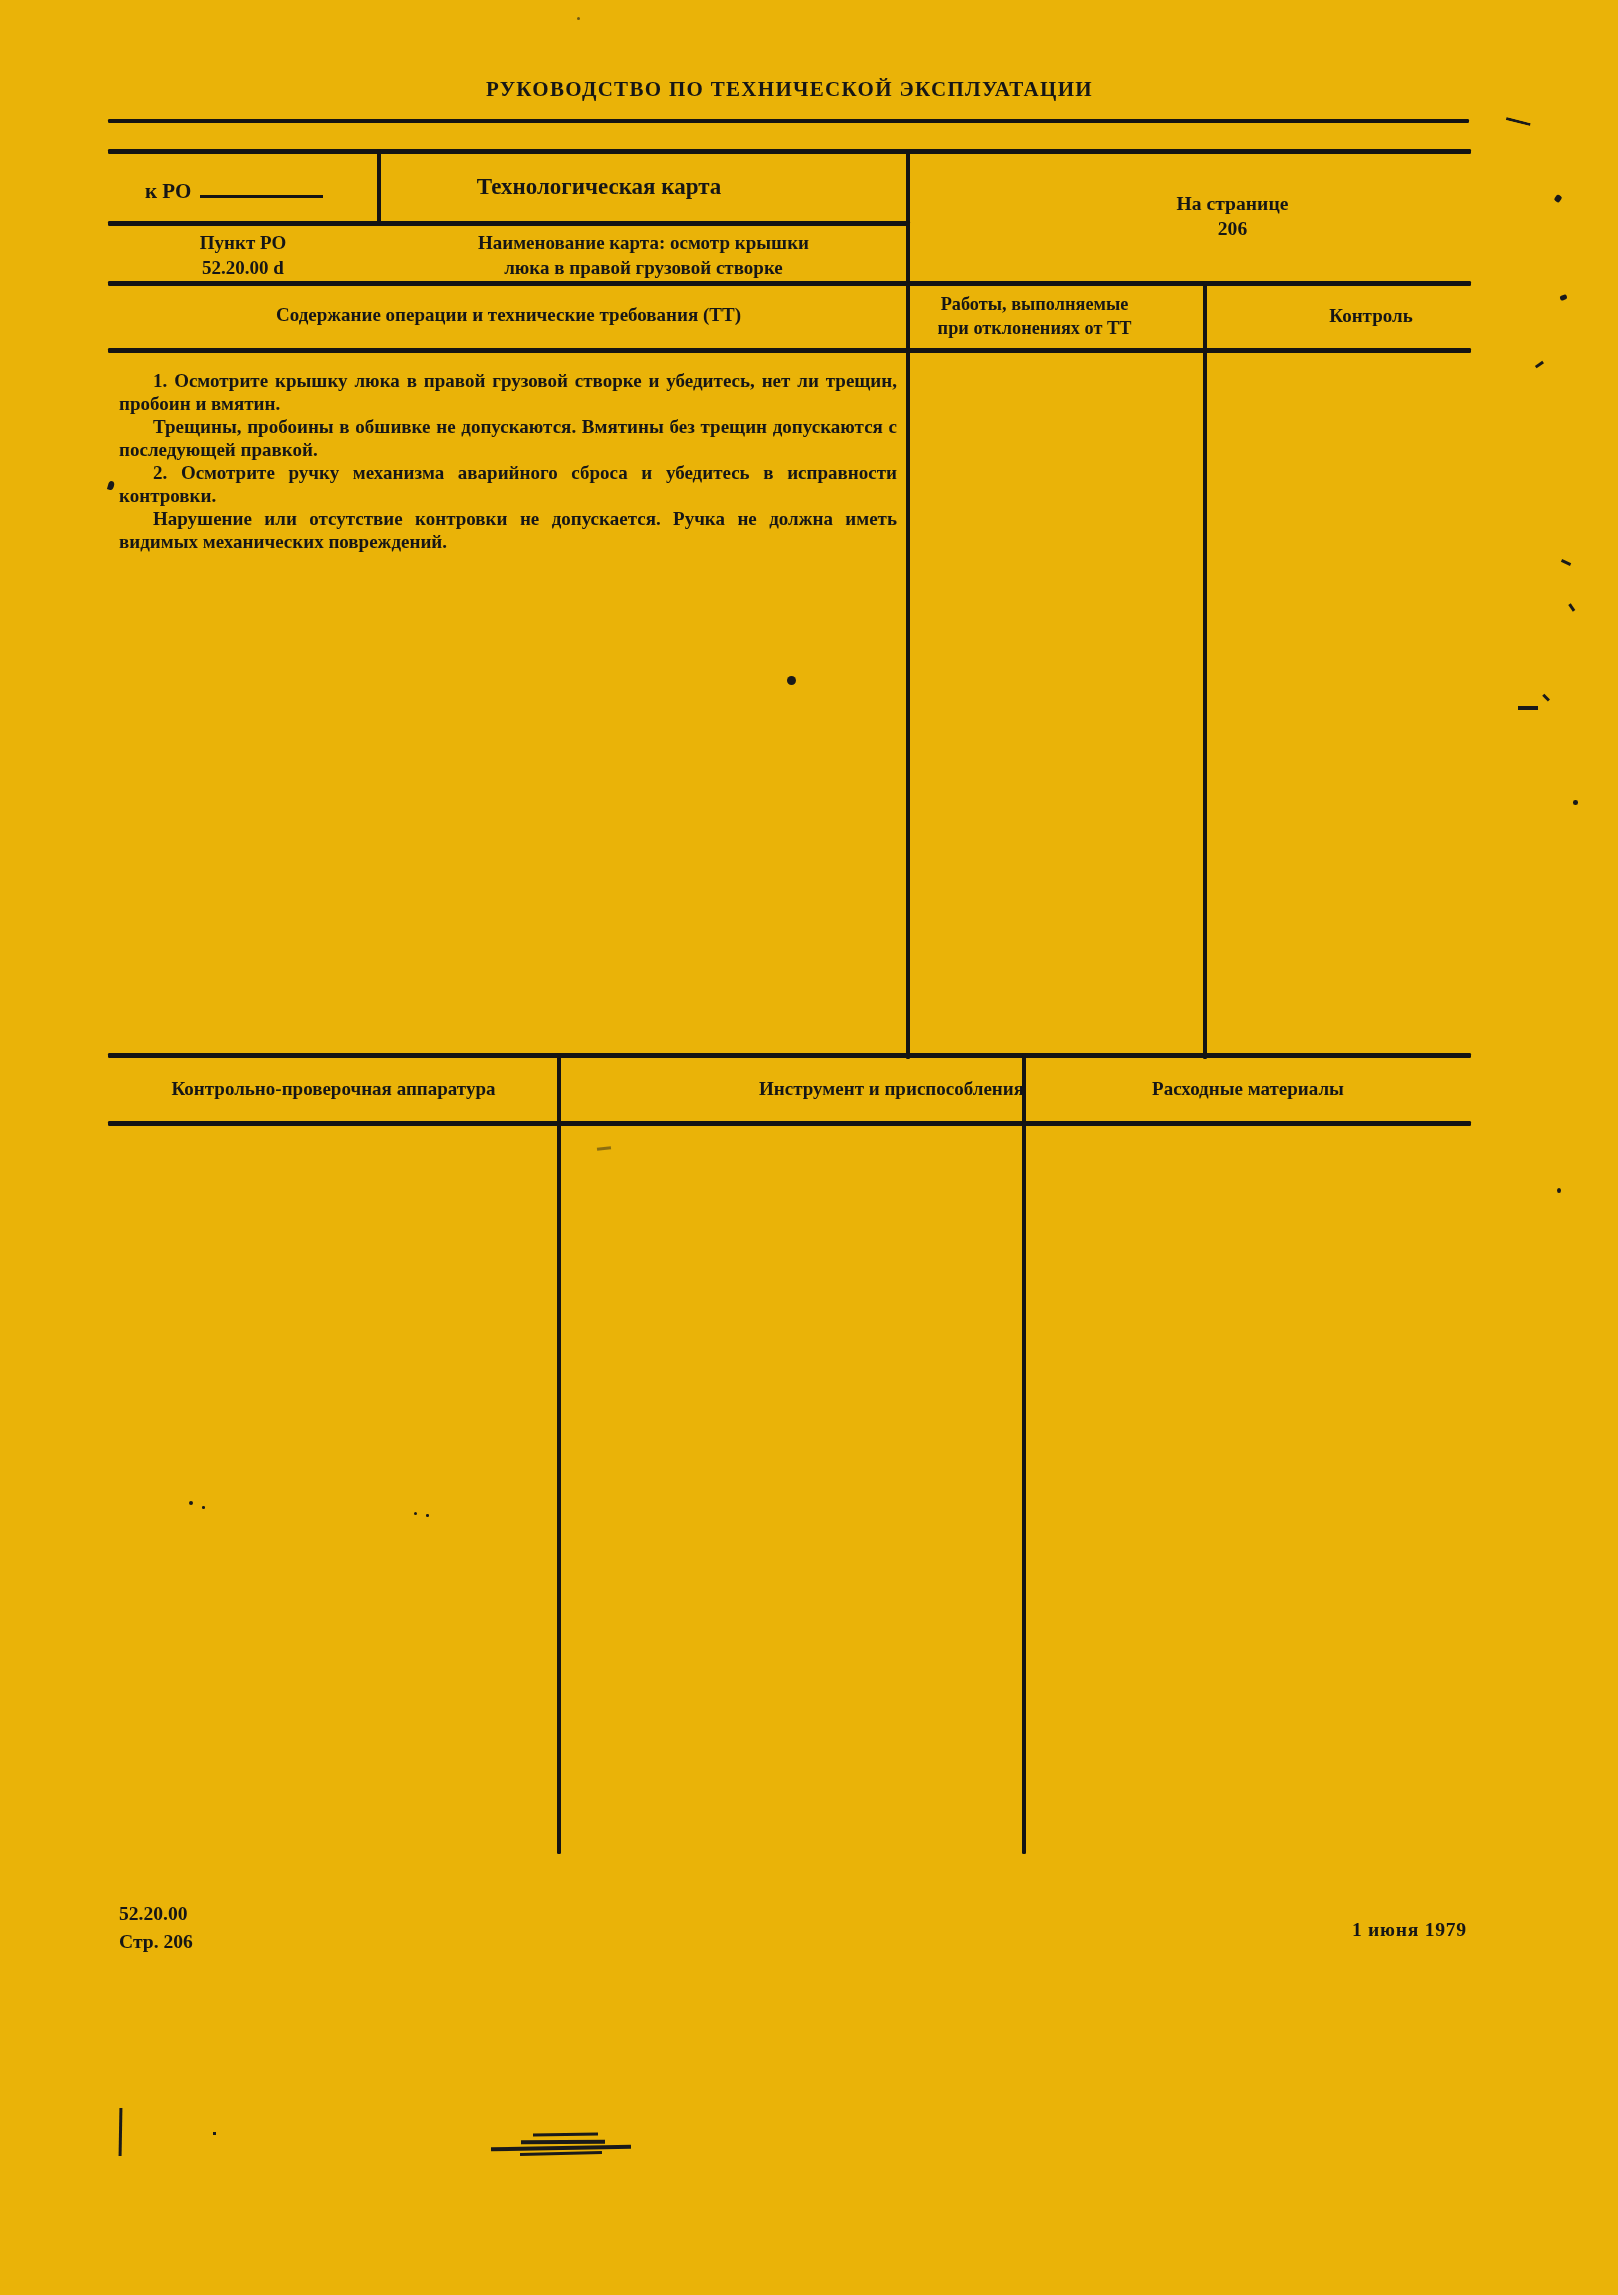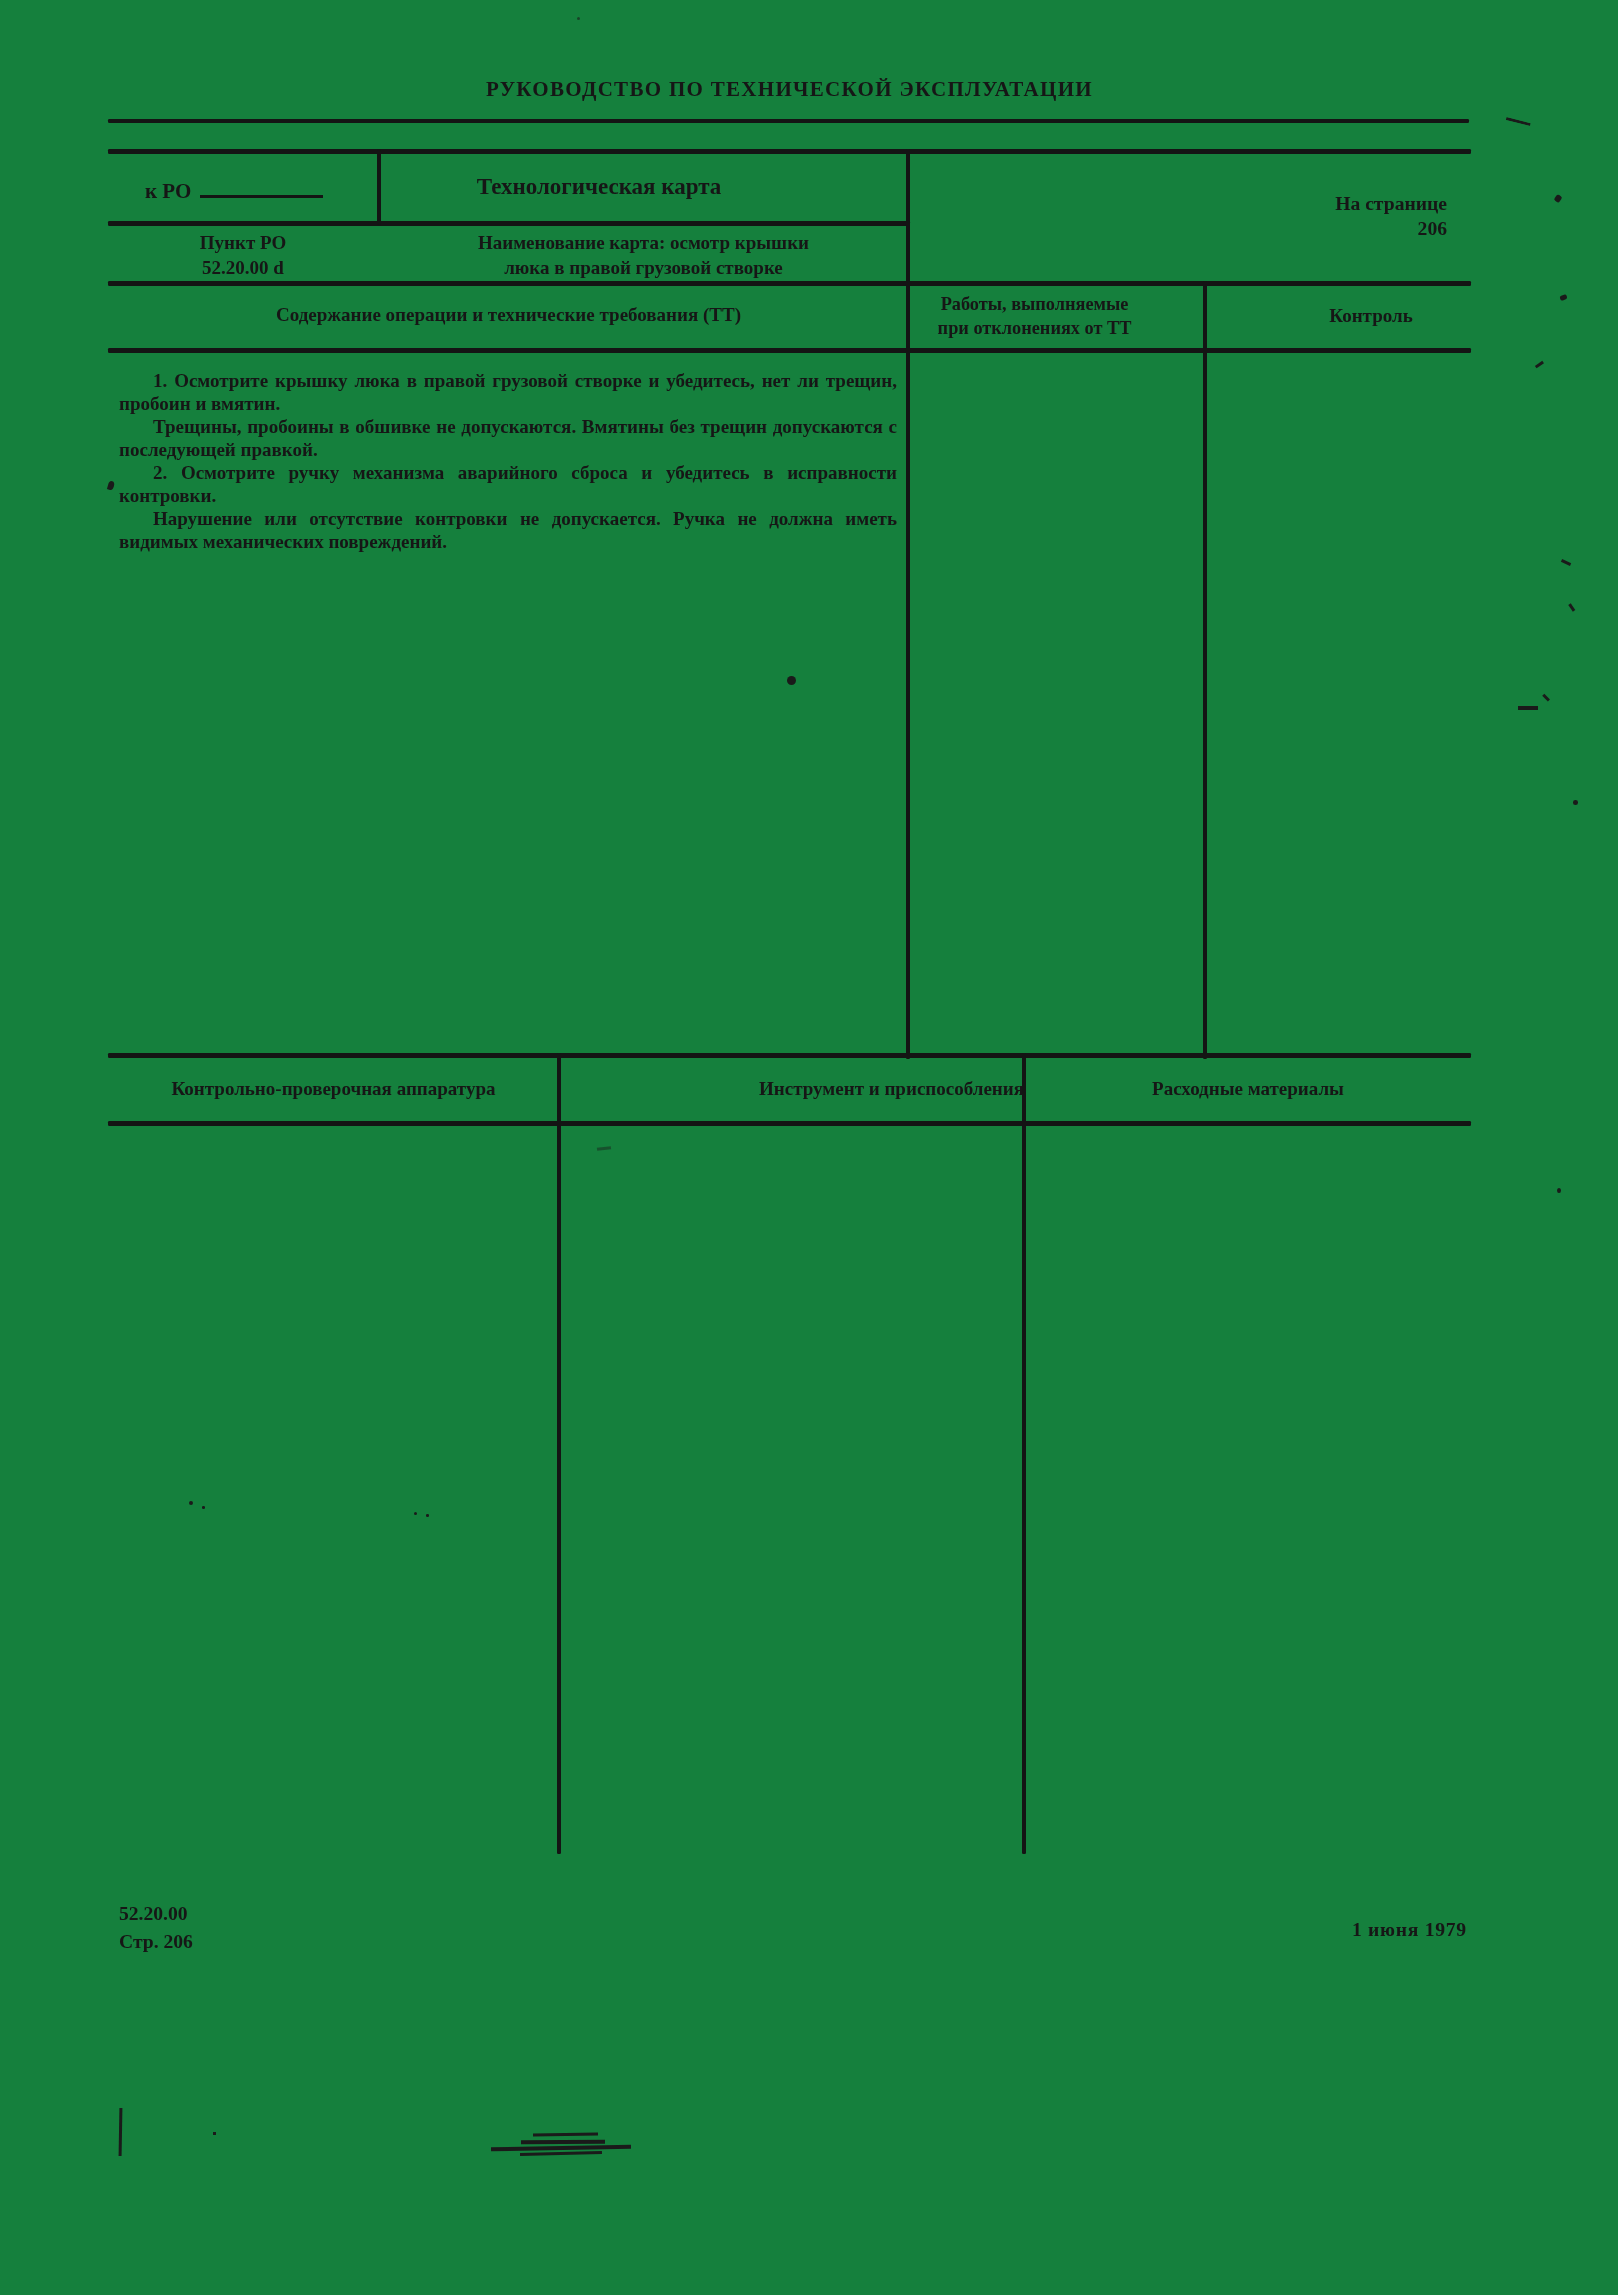--- a/index.html
+++ b/index.html
@@ -4,21 +4,21 @@
 <style>
   html, body {
     margin: 0;
     padding: 0;
     background: #e8e8e6;
   }
   .page {
     position: relative;
     width: 1619px;
     height: 2295px;
-    background: #15803d;
+    background: #eab308;
     overflow: hidden;
     font-family: "Liberation Serif", "DejaVu Serif", serif;
     color: #161616;
     font-weight: 700;
   }
   .t {
     position: absolute;
     white-space: nowrap;
   }
   .hline {
@@ -44,22 +44,22 @@
     display: inline-block;
     width: 123px; height: 19.6px;
     border-bottom: 3.3px solid #141414;
     margin-left: 9.1px;
   }
   .card-title {
     left: 381px; top: 174px; width: 436px;
     font-size: 23px; text-align: center;
   }
   .page-ref {
-    left: 886px; top: 191px; width: 561px;
-    font-size: 19.6px; line-height: 25px; text-align: right;
+    left: 952px; top: 191px; width: 561px;
+    font-size: 19.6px; line-height: 25px; text-align: center;
   }
   .punkt {
     left: 108px; top: 230px; width: 270px;
     font-size: 19px; line-height: 25px; text-align: center;
   }
   .work-name {
     left: 381px; top: 230px; width: 525px;
     font-size: 19px; line-height: 25px; text-align: center;
   }
   .col-head-content {

